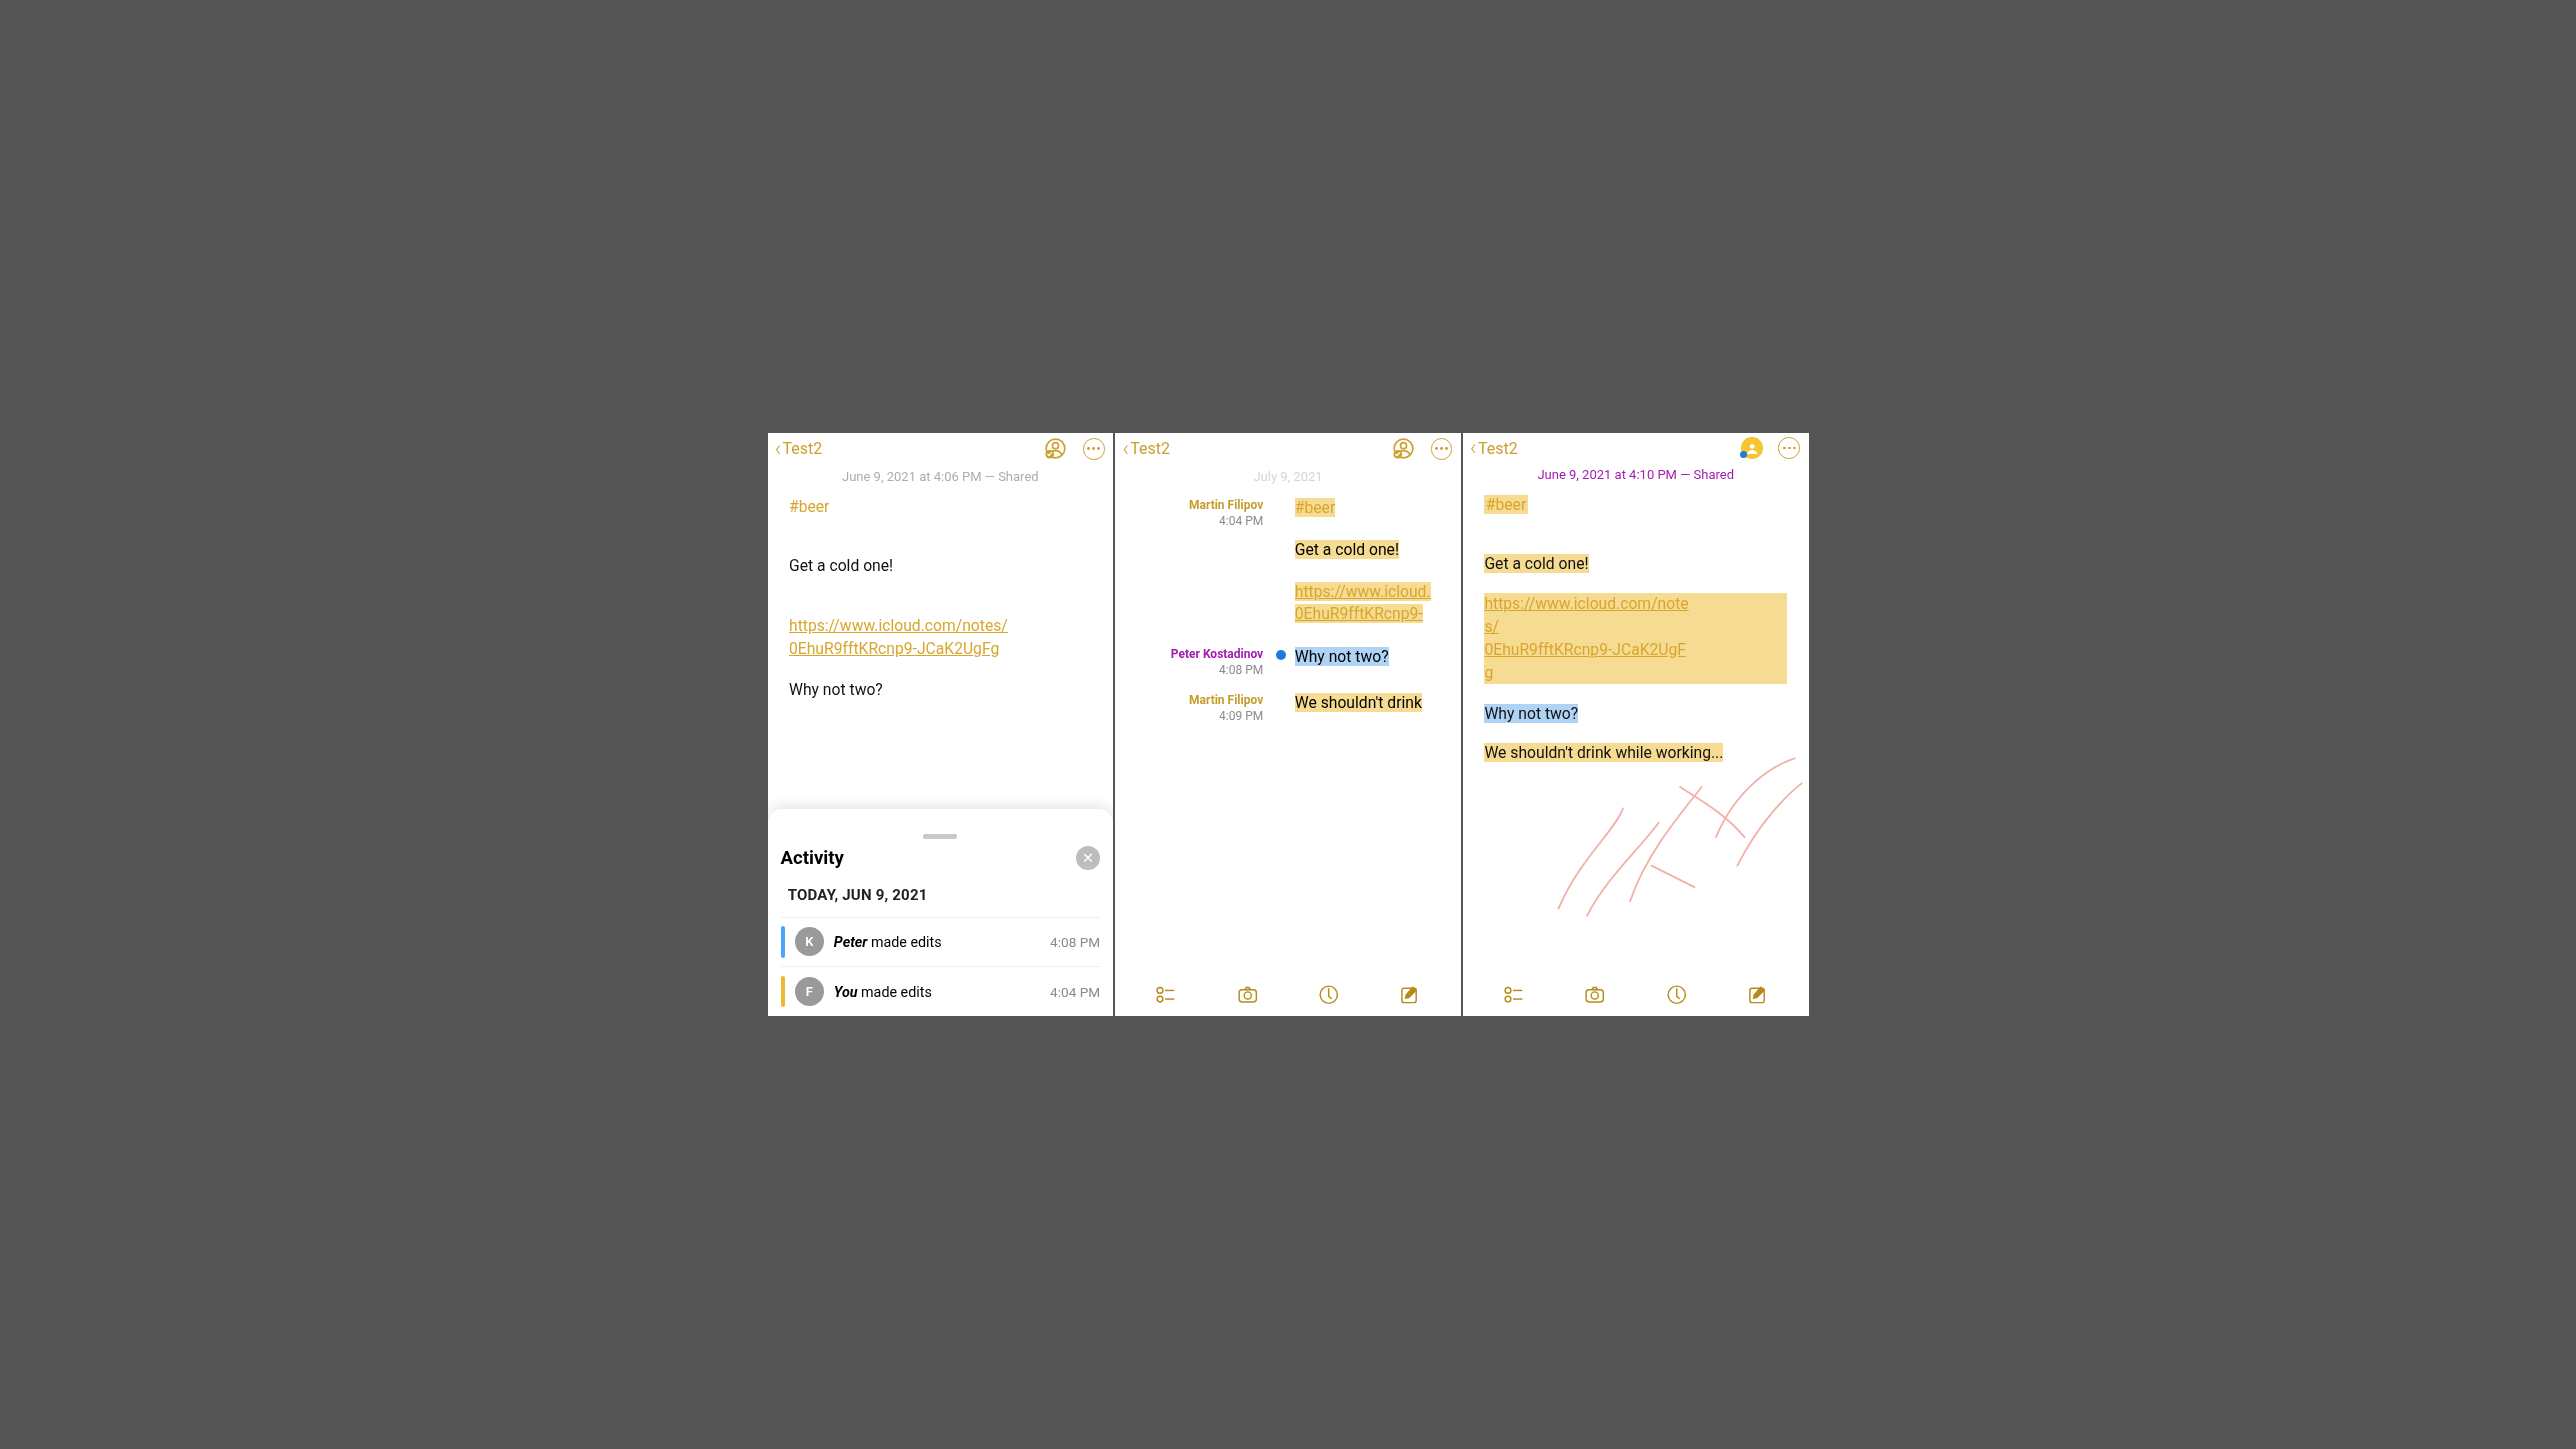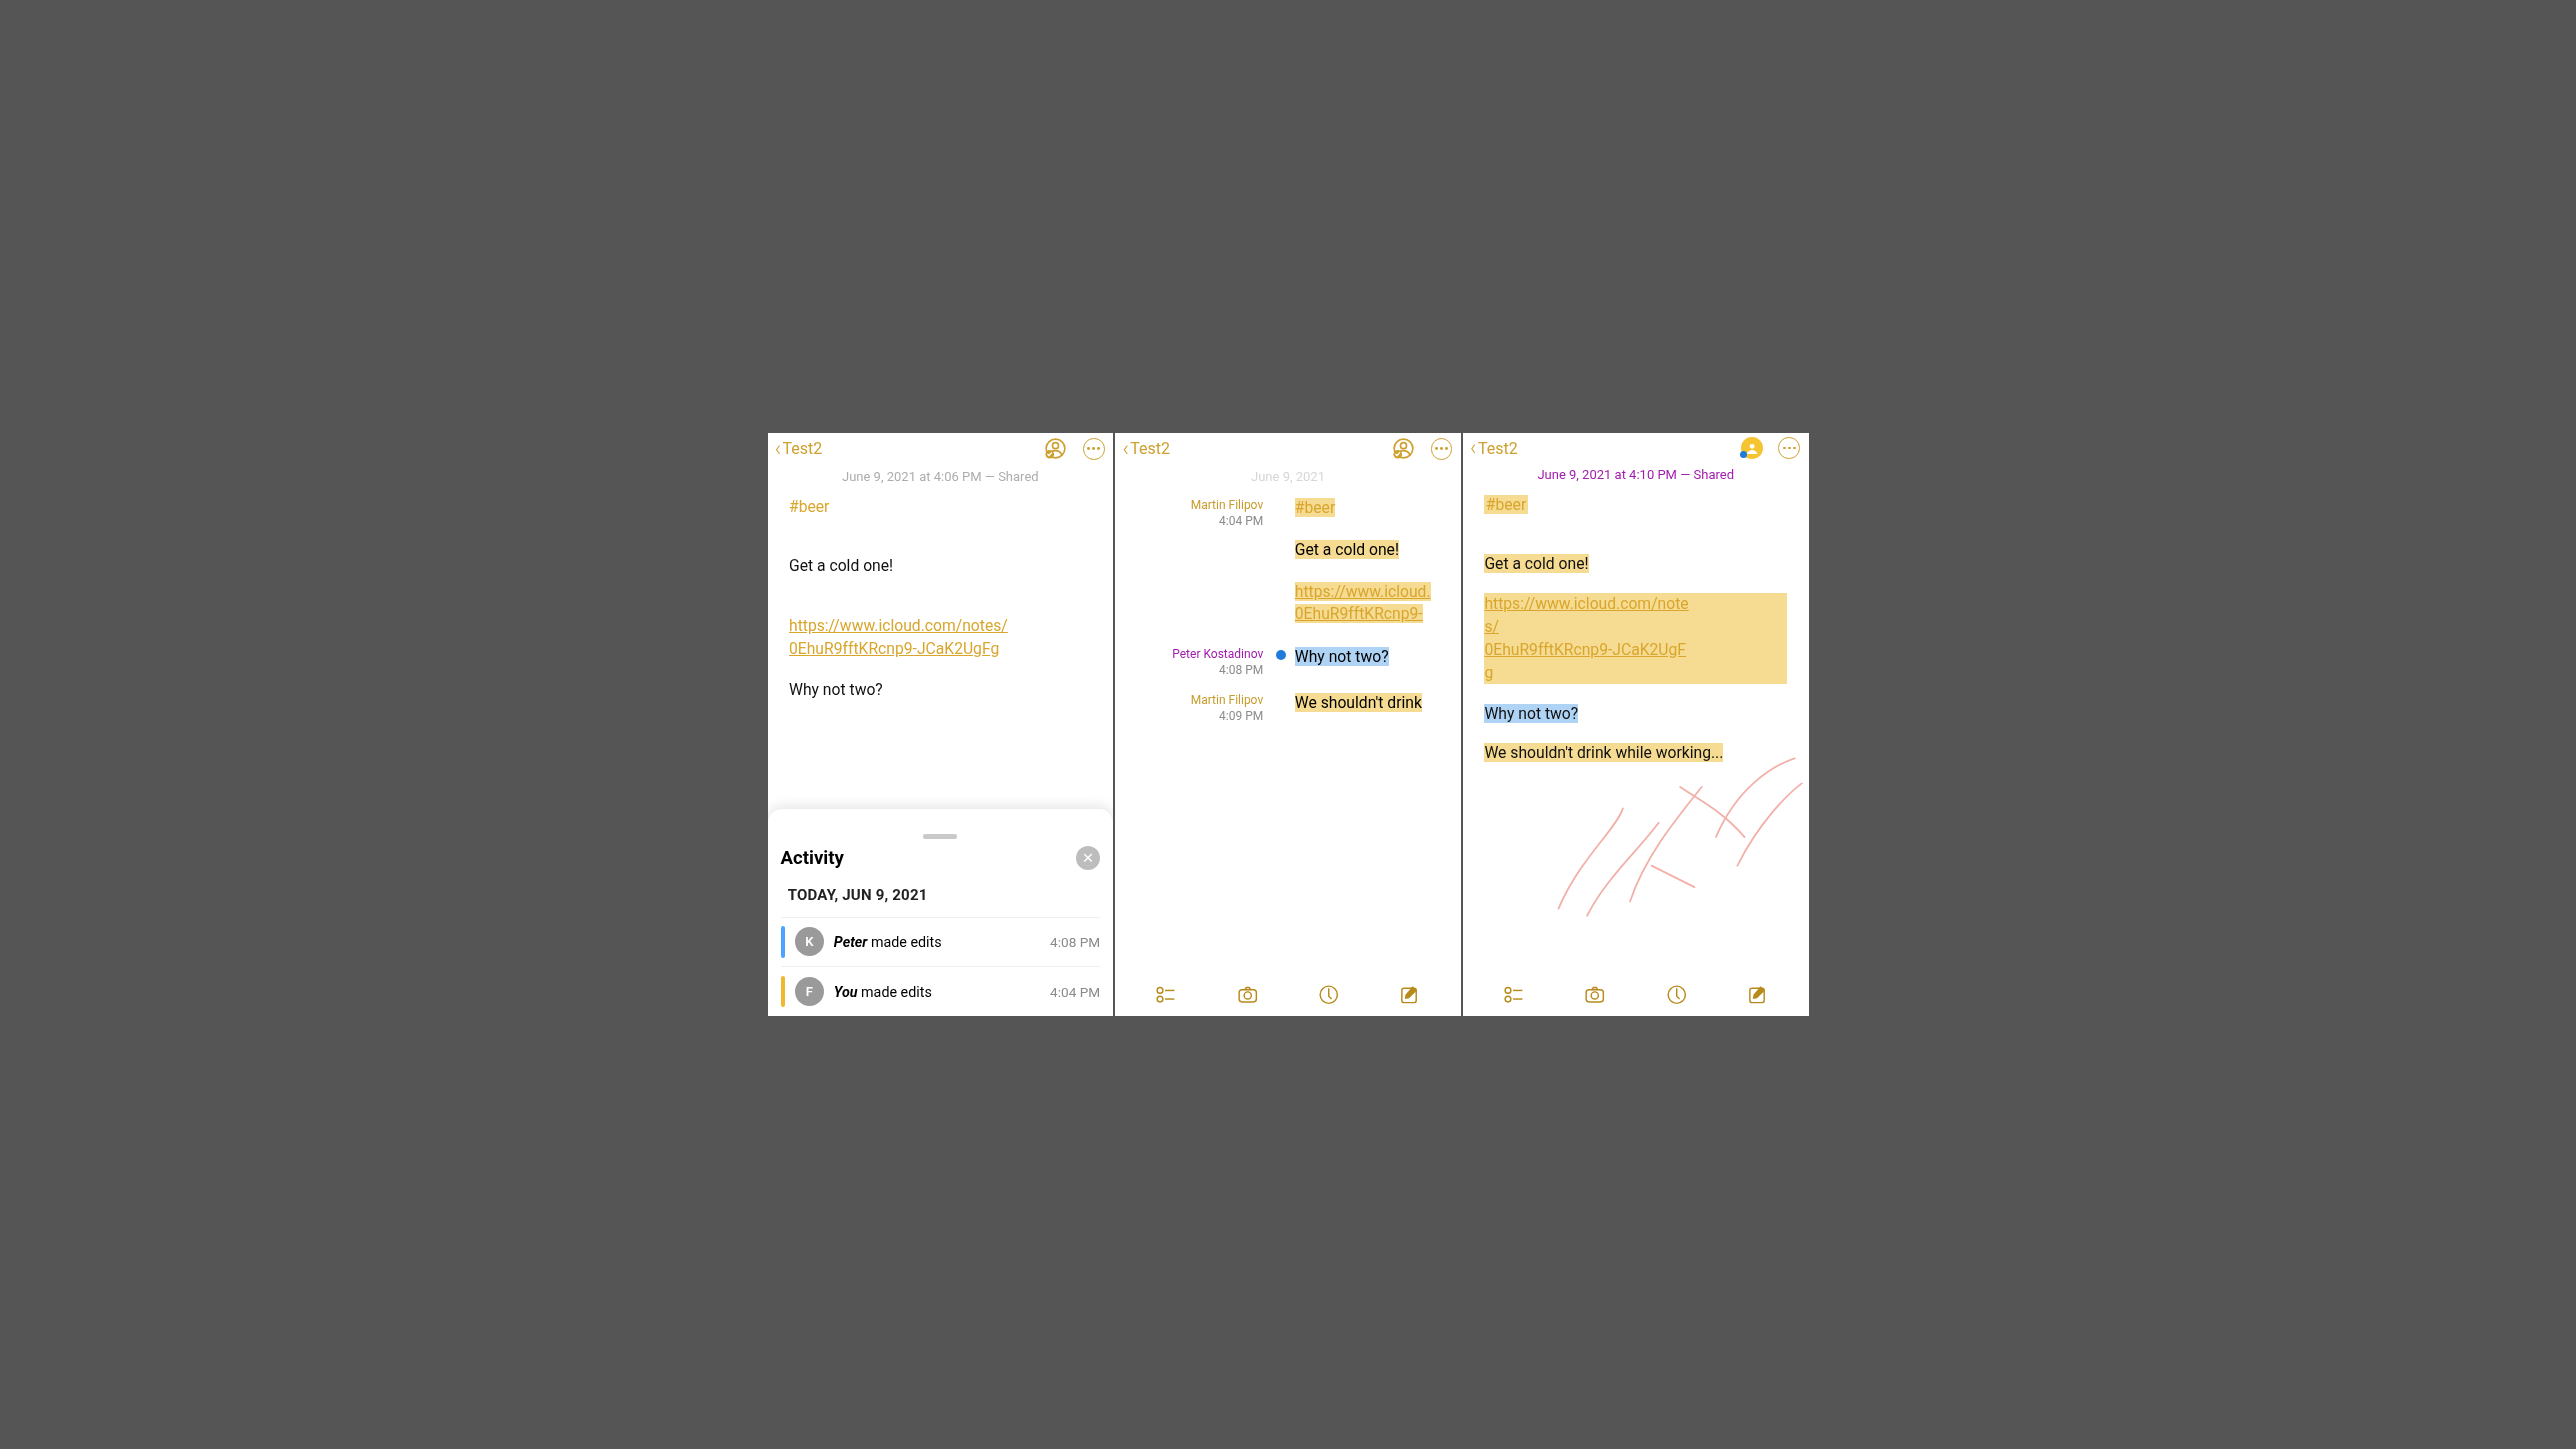--- a/index.html
+++ b/index.html
@@ -26,21 +26,21 @@
   .line{font-size:15.7px;color:#111;margin-bottom:20px;display:inline-block;}
   .link{color:#d9a62d;text-decoration:underline;font-size:15.7px;line-height:1.45;word-break:break-all;display:inline;margin-bottom:20px;}
   .blk{margin-bottom:20px;}
   .hl-y{background:#f6db92;}
   .hl-b{background:#aed3f4;}
 
   
   .attrib-area{padding:5.7px 0;display:flex;flex-direction:column;gap:0;}
   .attrib-row{display:flex;align-items:flex-start;}
   .who{width:161px;text-align:right;padding-top:1.4px;padding-right:13px;font-size:12px;line-height:1.3;}
-  .who .nm{font-weight:400;}
+  .who .nm{font-weight:700;}
   .who .tm{color:#8b8b8b;}
   .who.y .nm{color:#c79c2d;}
   .who.b .nm{color:#a21caf;}
   .dot-b{width:10px;height:10px;background:#1f7bd9;border-radius:50%;margin-right:8.6px;margin-top:4.3px;}
   .body2{flex:1;font-size:15.7px;line-height:1.4;}
   .body2 .seg{display:inline;}
   .body2 a{color:#d9a62d;text-decoration:underline;border-radius:6px;}
 
   
   .toolbar{display:flex;justify-content:space-around;align-items:center;padding:7.2px 10px;}
@@ -148,21 +148,21 @@
         </div>
         <div class="icon-btn">
           <div class="more-icon">
               <span></span>
               <span></span>
               <span></span>
             </div>
         </div>
       </div>
     </div>
-    <div class="meta" style="color:#d6d6d6">June 9, 2021</div>
+    <div class="meta" style="color:#d6d6d6">July 9, 2021</div>
 
     <div class="attrib-area">
       <div class="attrib-row">
         <div class="who y">
           <div class="nm">Martin Filipov</div>
           <div class="tm">4:04 PM</div>
         </div>
         <div style="width:18.6px"></div>
         <div class="body2">
           <div class="blk"><span class="seg hl-y" style="color:#d9a62d">#beer</span></div>

